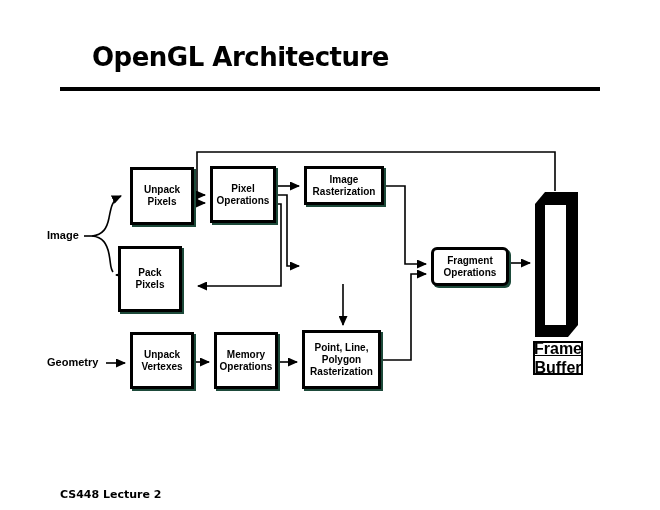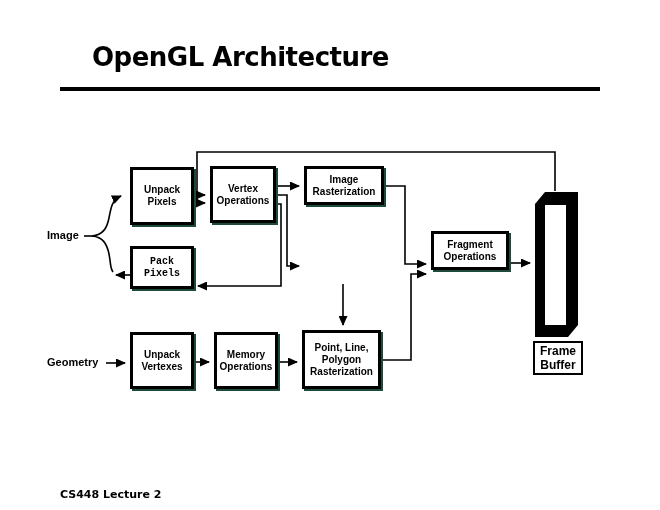--- a/index.html
+++ b/index.html
@@ -16,36 +16,37 @@
   .box {
     position:absolute; box-sizing:border-box; background:#fff;
     border:3px solid #000; box-shadow:2px 2px 0 0 #1d4a3a;
     display:flex; align-items:center; justify-content:center;
     text-align:center; font-weight:bold; font-size:10px; line-height:1.2;
     white-space:pre-line;
   }
   .fb-label {
     position:absolute; box-sizing:border-box; background:#fff; border:2px solid #000;
     display:flex; align-items:center; justify-content:center;
-    text-align:center; font-weight:bold; font-size:12px; line-height:1.2;
+    text-align:center; font-weight:bold; font-size:16px; line-height:1.2;
     white-space:pre-line;
+    text-decoration:underline;
   }
   .side-label { position:absolute; font-weight:bold; font-size:11px; white-space:nowrap; }
   .footer { position:absolute; top:452px; font-family:"DejaVu Sans", sans-serif; font-size:11px; font-weight:bold; white-space:nowrap; }
   .footer.left { left:60px;margin-top:36px; }
   .footer.right { right:80px; text-align:right; }
   svg.wires { position:absolute; left:0; top:0; width:660px; height:510px; }
 
   
   #b-unpack-pixels   { left:130px; top:167px; width:64px; height:58px; }
   #b-pixel-ops       { left:210px; top:166px; width:66px; height:57px; }
   #b-image-rast      { left:304px; top:166px; width:80px; height:39px; }
-  #b-pack-pixels     { left:130px; top:246px; width:64px; height:43px;font-family:Liberation Mono, monospace; }
+  #b-pack-pixels     { left:118px; top:246px; width:64px; height:66px; }
   #b-texture-mem     { left:304px; top:246px; width:80px; height:38px; }
-  #b-fragment-ops    { left:431px; top:231px; width:78px; height:39px; }
+  #b-fragment-ops    { left:431px; top:247px; width:78px; height:39px;border-radius:6px; }
   #b-unpack-vertexes { left:130px; top:332px; width:64px; height:57px; }
   #b-vertex-ops      { left:214px; top:332px; width:64px; height:57px; }
   #b-plp-rast        { left:302px; top:330px; width:79px; height:59px; }
   #b-frame-buffer    { left:533px; top:341px; width:50px; height:34px; }
   #lbl-image    { left:47px; top:229px; }
   #lbl-geometry { left:47px; top:356px; }
 </style>
 </head>
 <body>
 
@@ -88,21 +89,21 @@
       <polygon points="535,204 545,192 578,192 578,325 568,337 535,337" fill="#000"></polygon>
       <rect x="545" y="205" width="21" height="120" fill="#fff"></rect>
     </g>
   </svg>
 
   <div class="side-label" id="lbl-image">Image</div>
   <div class="side-label" id="lbl-geometry">Geometry</div>
 
   <div class="box" id="b-unpack-pixels">Unpack
 Pixels</div>
-  <div class="box" id="b-pixel-ops">Vertex
+  <div class="box" id="b-pixel-ops">Pixel
 Operations</div>
   <div class="box" id="b-image-rast">Image
 Rasterization</div>
   <div class="box" id="b-pack-pixels">Pack
 Pixels</div>
   <div class="box" id="b-fragment-ops">Fragment
 Operations</div>
   <div class="box" id="b-unpack-vertexes">Unpack
 Vertexes</div>
   <div class="box" id="b-vertex-ops">Memory

